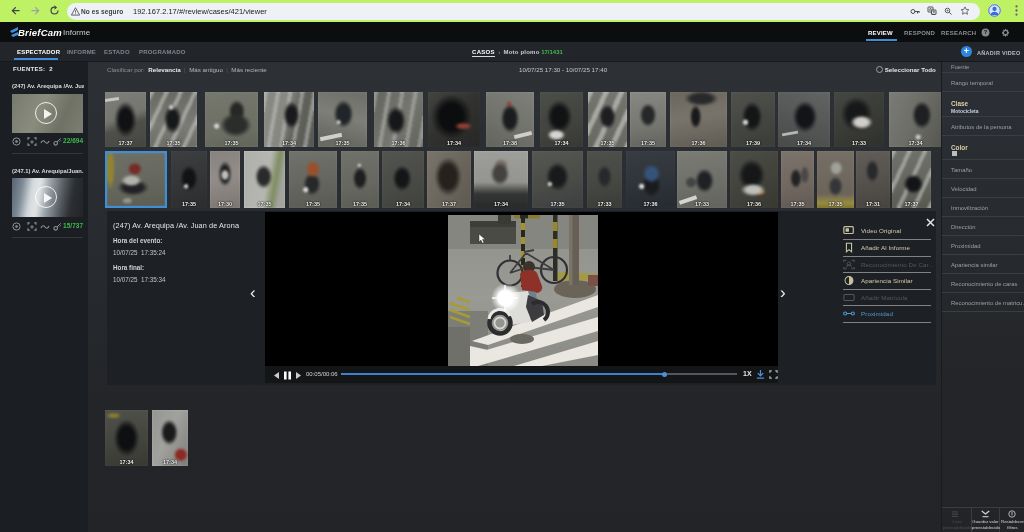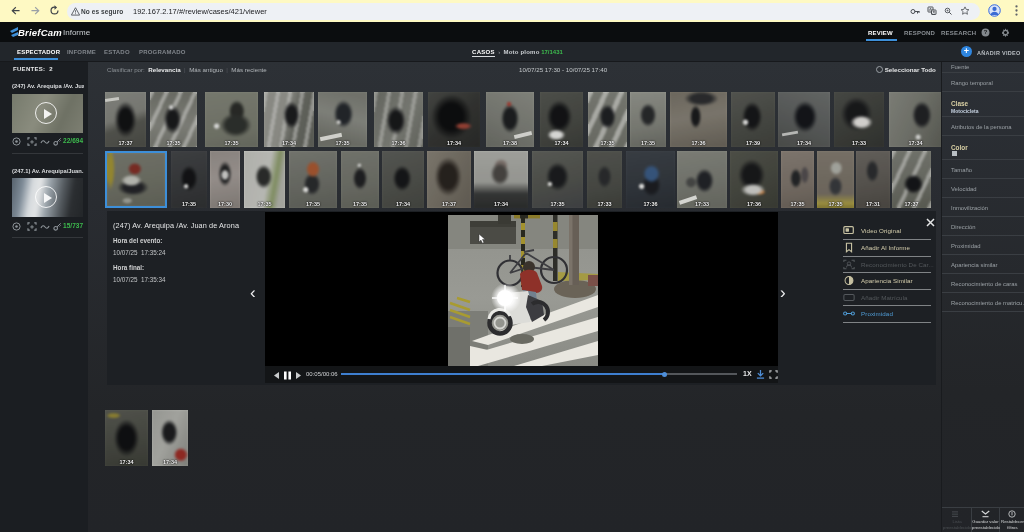--- a/index.html
+++ b/index.html
@@ -1,20 +1,20 @@
 <!DOCTYPE html>
 <html><head>
 <meta charset="utf-8">
 <style>
   * { margin:0; padding:0; box-sizing:border-box; }
   html,body { width:1024px; height:532px; overflow:hidden; background:#232528; font-family:"Liberation Sans", sans-serif; }
   #page { position:relative; width:1024px; height:532px; }
 
   
-  #chrome { position:absolute; left:0; top:0; width:1024px; height:38px; background:#fef9c3; }
+  #chrome { position:absolute; left:0; top:0; width:1024px; height:38px; background:#bef264; }
   #chrome .navic { position:absolute; top:4px; width:13px; height:13px; }
   #pill { position:absolute; left:67px; top:2.5px; width:913px; height:17px; background:#eef1f5; border-radius:9px; }
   #pill .nes { position:absolute; left:14px; top:5px; font-size:6.5px; font-weight:bold; color:#3c4043; letter-spacing:0.1px;}
   #pill .url { position:absolute; left:66px; top:4px; font-size:7.5px; color:#202124; }
 
   
   #hdr { position:absolute; left:0; top:22px; width:1024px; height:28px; background:#0b0d0f; }
   #hdr .logo { position:absolute; left:18px; top:5px; color:#fff; font-size:9.5px; font-weight:bold; font-style:italic; letter-spacing:0.2px;}
   #hdr .ins { position:absolute; left:63px; top:6px; color:#c9cdd1; font-size:8px; }
   .hmenu { position:absolute; top:8px; font-size:6px; letter-spacing:0.2px; color:#8b9095; font-weight:bold;}

